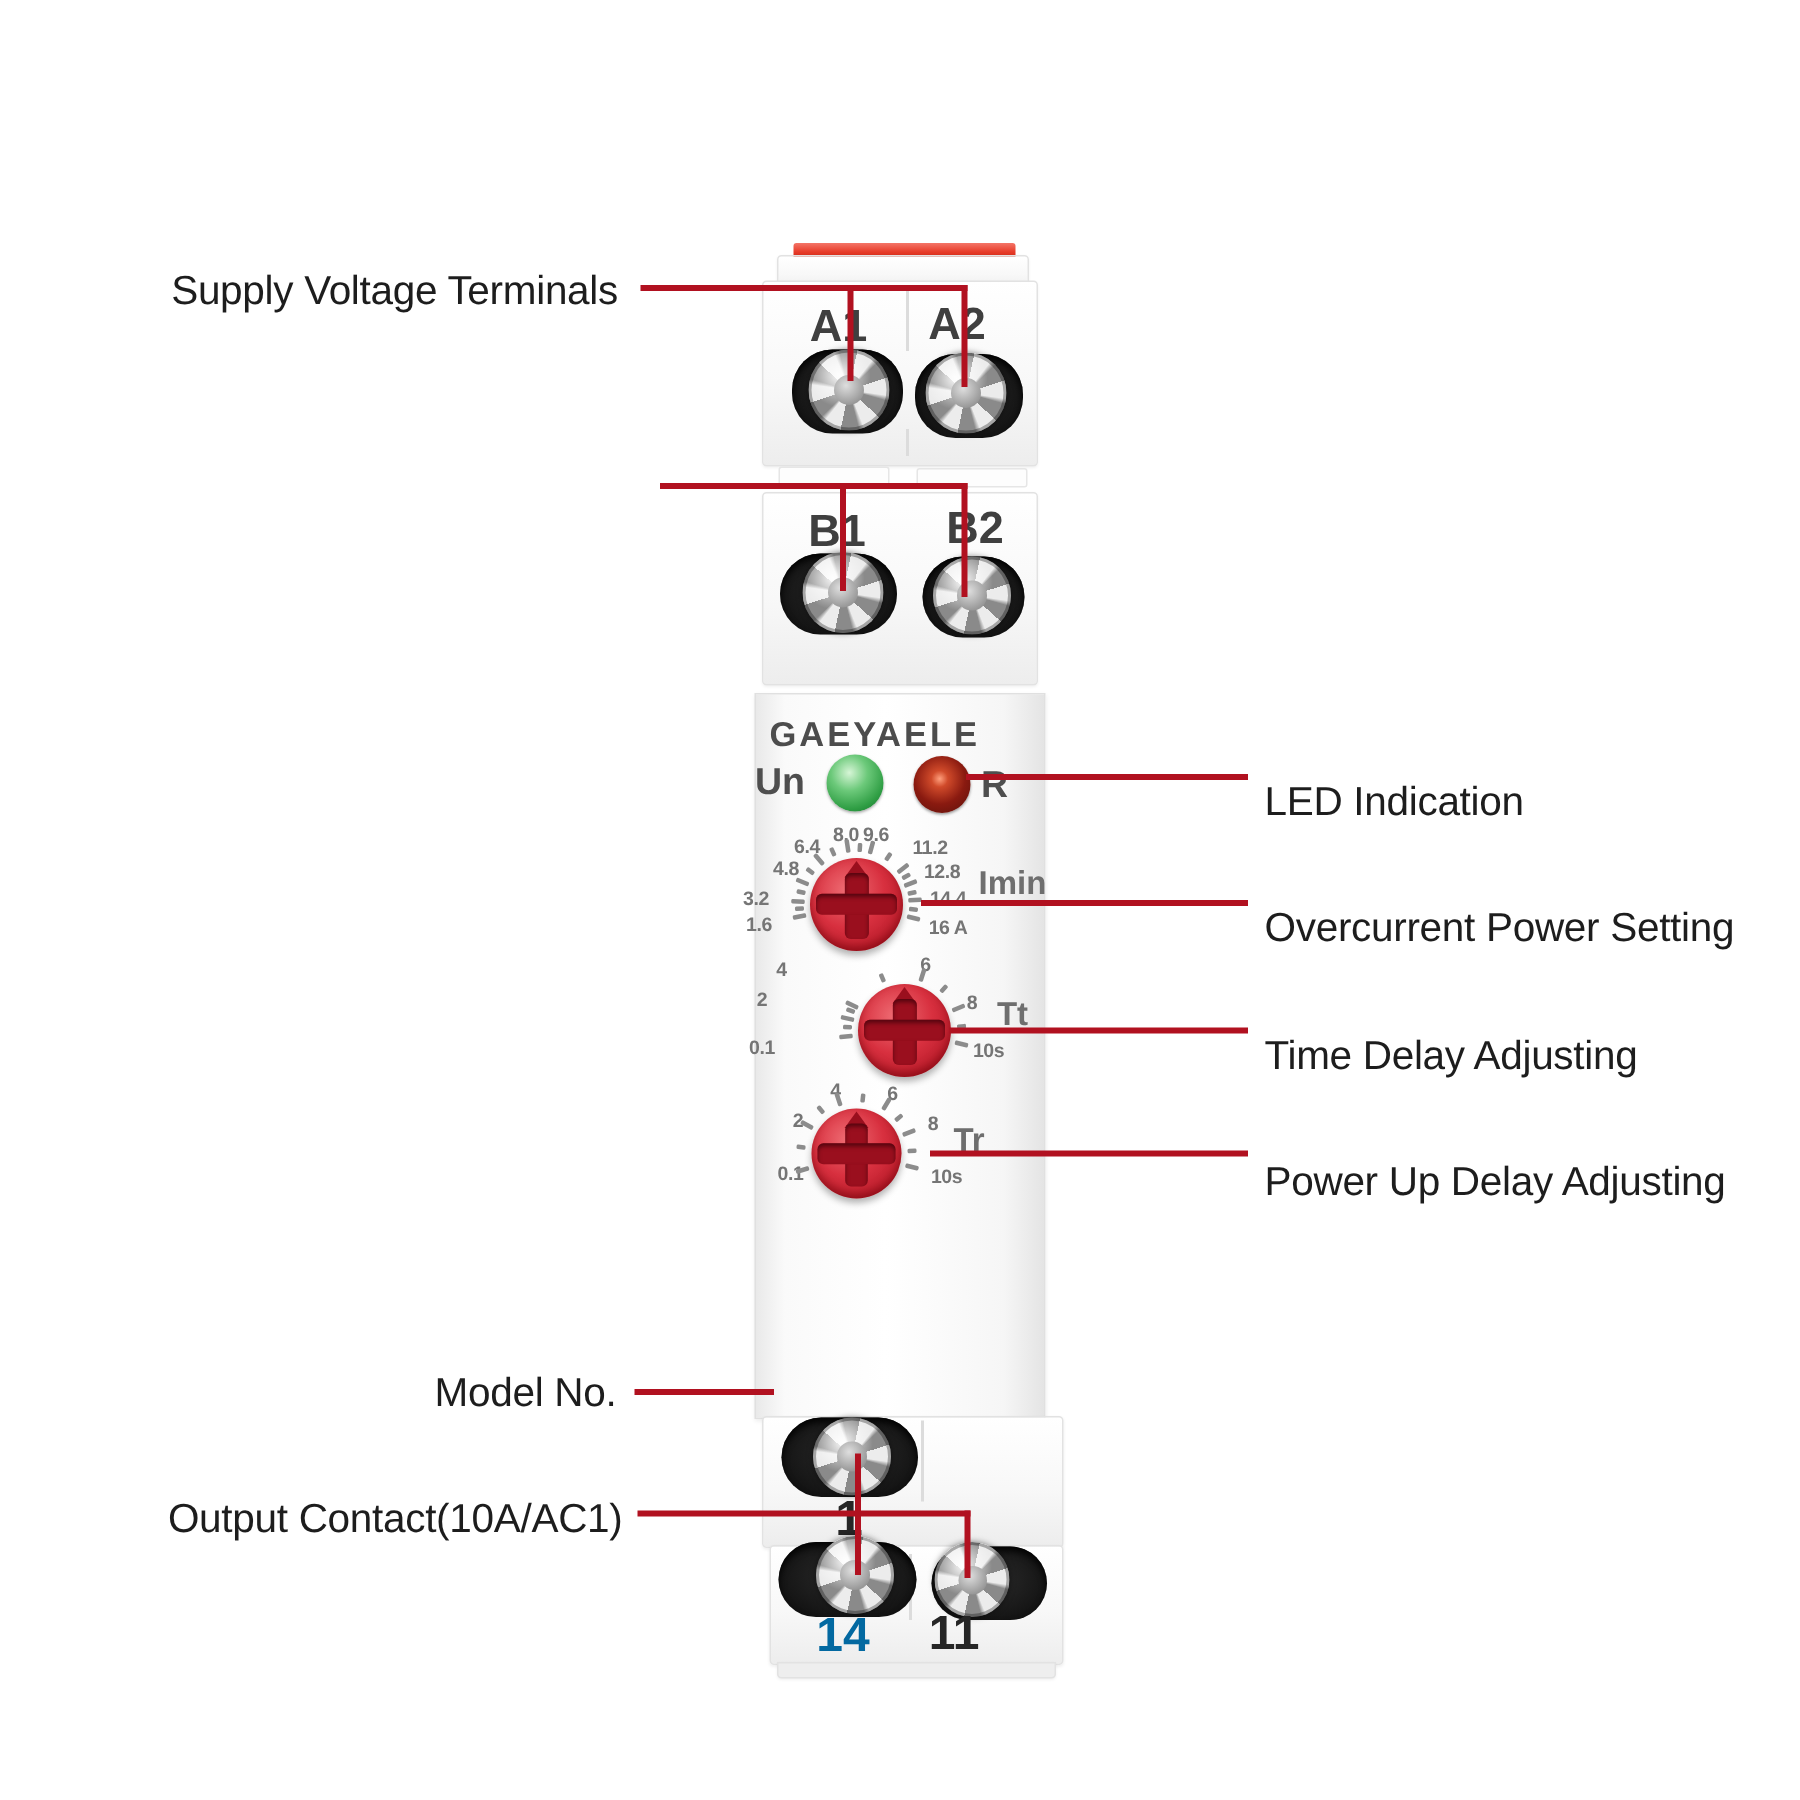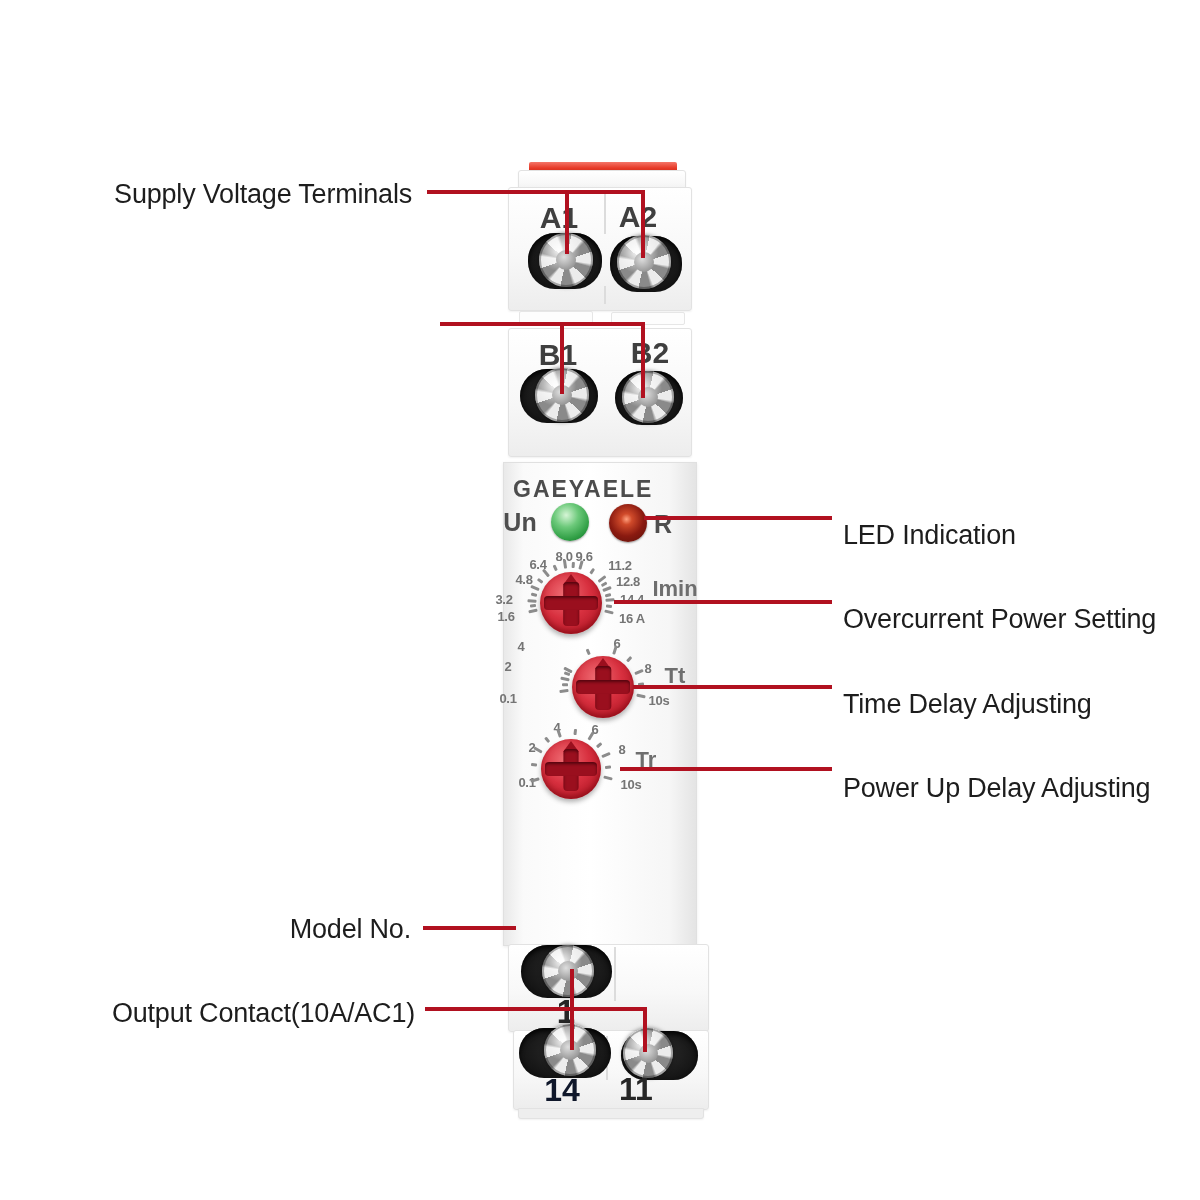--- a/index.html
+++ b/index.html
@@ -186,21 +186,21 @@
   <div class="recess" style="left:521px;top:945px;width:91px;height:53px;"></div>
   <div class="screw" style="left:542px;top:945px;width:52px;height:52px;"></div>
   <div class="dtext" style="left:566px;top:1012px;font-size:33px;color:#262626;">1</div>
 
   <div class="blk" style="left:513px;top:1030px;width:194px;height:78px;"></div>
   <div class="seam" style="left:606px;top:1036px;width:2px;height:44px;"></div>
   <div class="recess" style="left:519px;top:1028px;width:92px;height:50px;"></div>
   <div class="recess" style="left:621px;top:1031px;width:77px;height:49px;"></div>
   <div class="screw" style="left:544px;top:1024px;width:52px;height:52px;"></div>
   <div class="screw" style="left:623px;top:1028px;width:50px;height:50px;"></div>
-  <div class="dtext" style="left:562px;top:1090px;font-size:32px;color:#0f172a;">14</div>
+  <div class="dtext" style="left:562px;top:1090px;font-size:32px;color:#0369a1;">14</div>
   <div class="dtext" style="left:636px;top:1089px;font-size:32px;color:#262626;">11</div>
   <div class="blk" style="left:518px;top:1108px;width:184px;height:9px;background:#eeeeee;border-radius:0 0 3px 3px;"></div>
 
   <div class="cline" style="left:427px;top:190px;width:218px;height:4px;"></div>
   <div class="cline" style="left:565px;top:190px;width:4px;height:64px;"></div>
   <div class="cline" style="left:641px;top:190px;width:4px;height:68px;"></div>
 
   <div class="cline" style="left:440px;top:322px;width:205px;height:4px;"></div>
   <div class="cline" style="left:560px;top:322px;width:4px;height:72px;"></div>
   <div class="cline" style="left:641px;top:322px;width:4px;height:76px;"></div>

